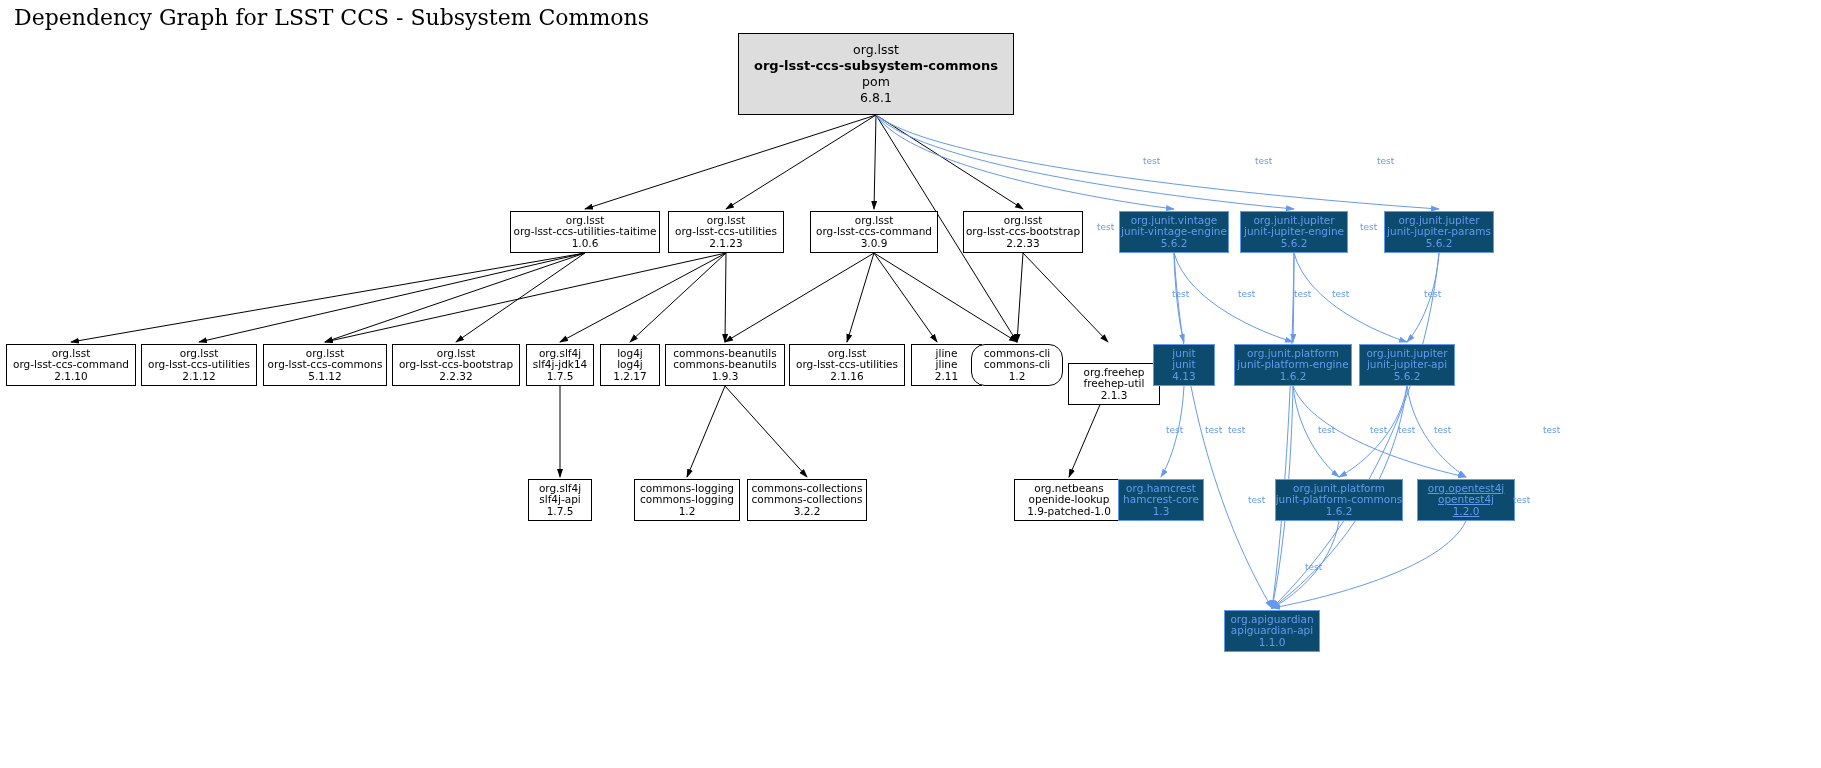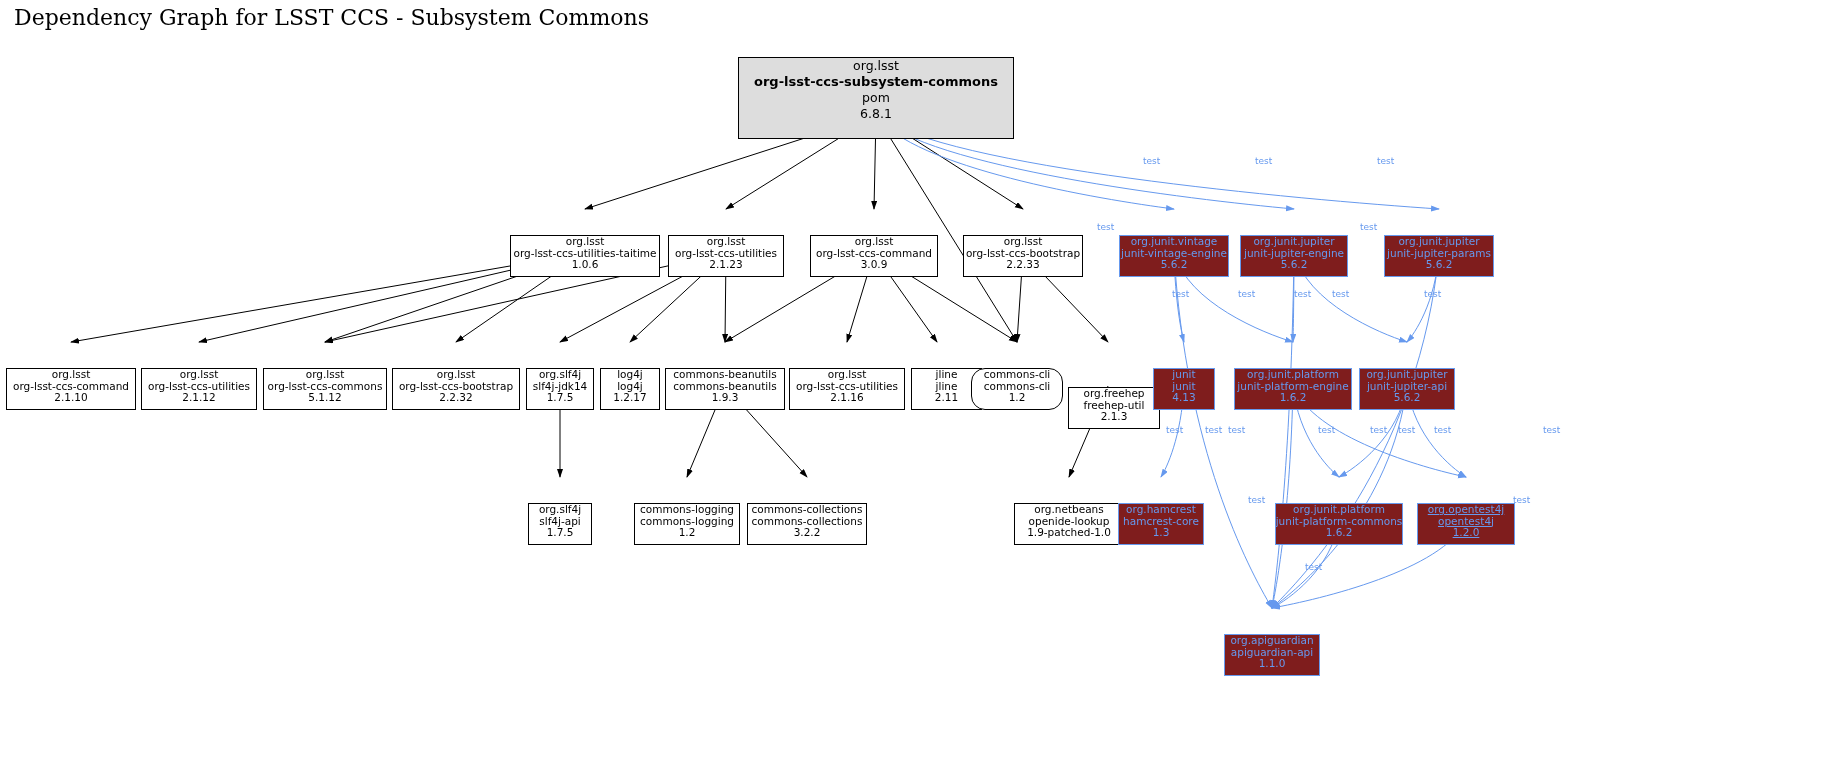--- a/index.html
+++ b/index.html
@@ -2,26 +2,26 @@
 <html><head>
 <meta charset="utf-8">
 <style>
   html,body{margin:0;padding:0;background:#ffffff;}
   body{width:1821px;height:768px;position:relative;overflow:hidden;
        font-family:"DejaVu Sans","Liberation Sans",sans-serif;}
   #title{position:absolute;left:14px;top:5px;font-family:"DejaVu Serif","Liberation Serif",serif;
          font-size:22px;color:#000;white-space:nowrap;}
   svg#edges{position:absolute;left:0;top:0;width:1821px;height:768px;pointer-events:none;}
   .node{position:absolute;box-sizing:border-box;border:1px solid #000;background:#ffffff;
-        display:flex;flex-direction:column;align-items:center;justify-content:flex-start;
-        font-size:10.5px;line-height:11.6px;color:#000;text-align:center;white-space:nowrap;margin-top:24px;}
+        display:flex;flex-direction:column;align-items:center;justify-content:center;
+        font-size:10.5px;line-height:11.6px;color:#000;text-align:center;white-space:nowrap;}
   .node.root{background:#dddddd;border:1px solid #000;font-size:13px;line-height:16px;font-weight:bold;}
   .node.root .ln0{font-weight:normal;font-size:12.5px;}
   .node.root .ln2,.node.root .ln3{font-weight:normal;font-size:12.5px;}
-  .node.test{border:1px solid #6699ee;color:#6699ee;background:#7f1d1d;}
+  .node.test{border:1px solid #6699ee;color:#6699ee;background:#0c4a6e;}
   .node .ln{display:block;}
   .elabel{position:absolute;font-size:9px;color:#6699ee;white-space:nowrap;}
 </style>
 </head>
 <body>
 
 <div id="title">Dependency Graph for LSST CCS - Subsystem Commons</div>
 
 <svg id="edges" xmlns="http://www.w3.org/2000/svg">
   <defs>

